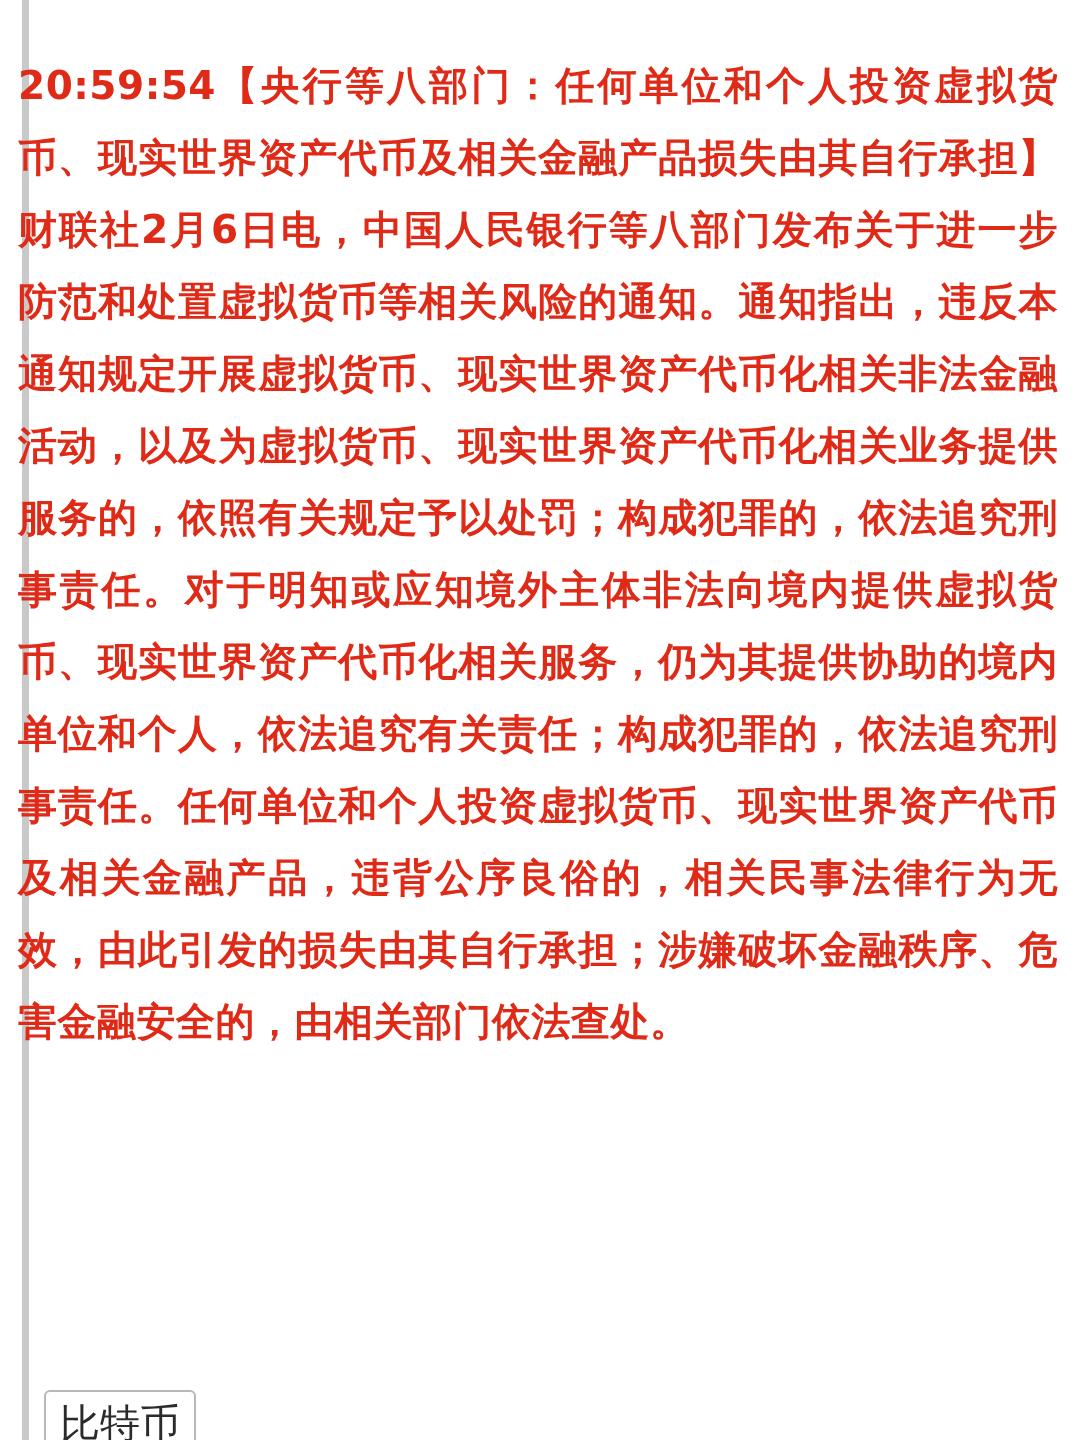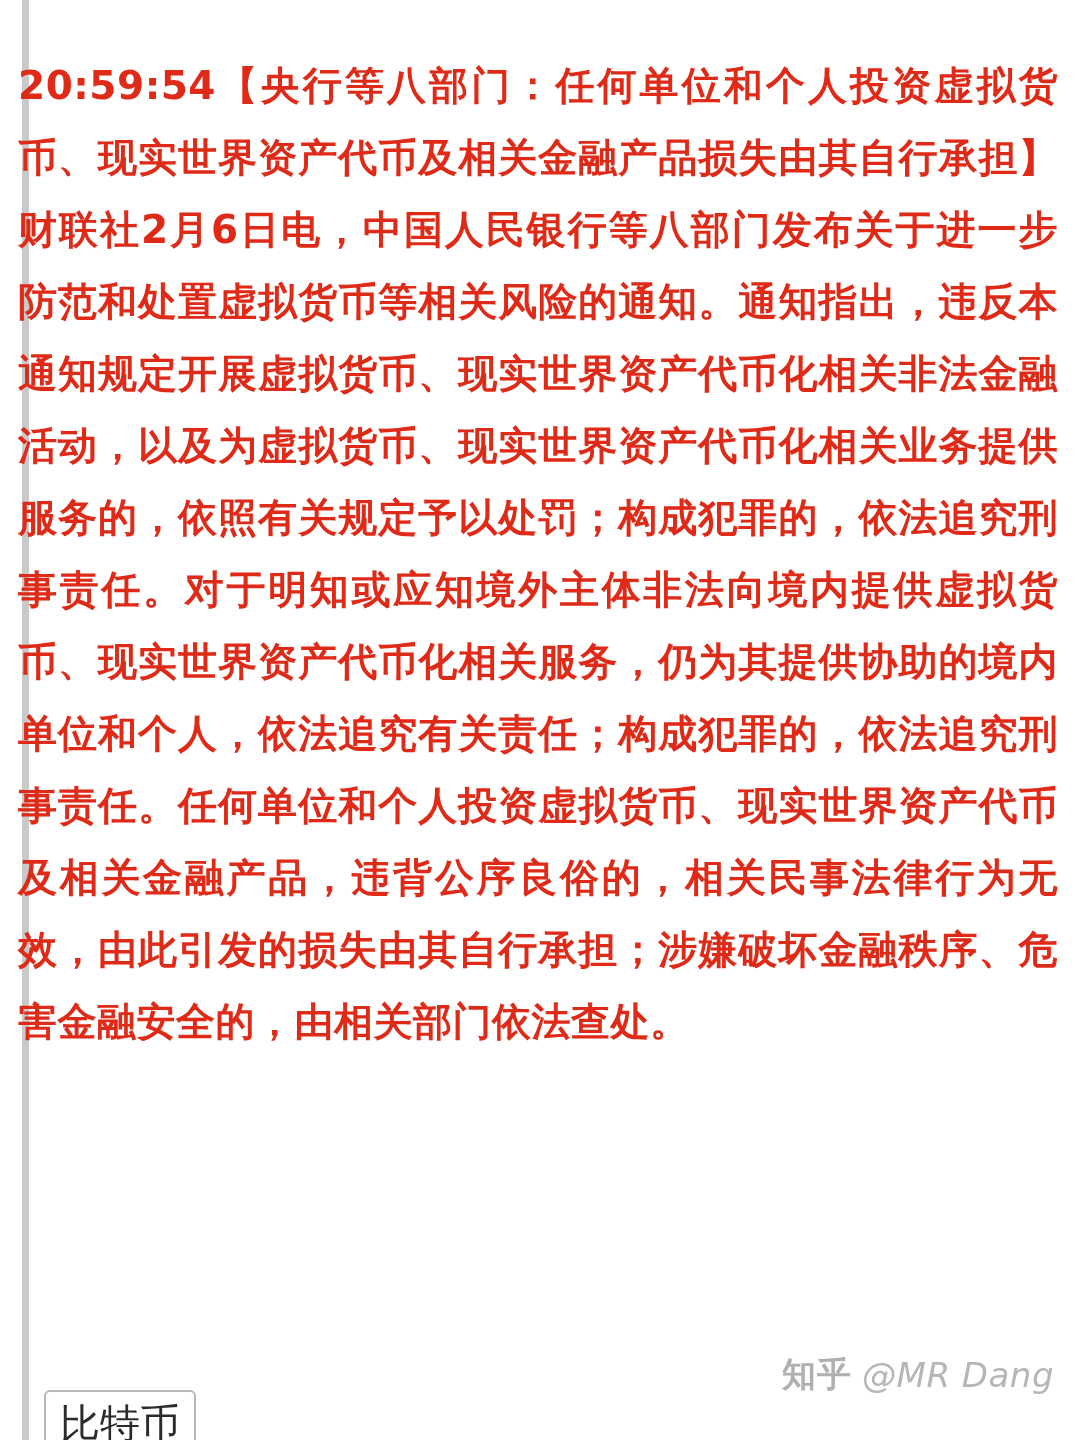--- a/index.html
+++ b/index.html
@@ -92,18 +92,14 @@
   <div class="left-rule"></div>
 
   <div class="news-body">
     <span class="timestamp">20:59:54</span><span>【央行等八部门：任何单位和个人投资虚拟货币、现实世界资产代币及相关金融产品损失由其自行承担】财联社2月6日电，中国人民银行等八部门发布关于进一步防范和处置虚拟货币等相关风险的通知。通知指出，违反本通知规定开展虚拟货币、现实世界资产代币化相关非法金融活动，以及为虚拟货币、现实世界资产代币化相关业务提供服务的，依照有关规定予以处罚；构成犯罪的，依法追究刑事责任。对于明知或应知境外主体非法向境内提供虚拟货币、现实世界资产代币化相关服务，仍为其提供协助的境内单位和个人，依法追究有关责任；构成犯罪的，依法追究刑事责任。任何单位和个人投资虚拟货币、现实世界资产代币及相关金融产品，违背公序良俗的，相关民事法律行为无效，由此引发的损失由其自行承担；涉嫌破坏金融秩序、危害金融安全的，由相关部门依法查处。</span>
   </div>
 
   <div class="tag-box">
     <span>比特币</span>
   </div>
 
-  <div class="watermark">
-    <span class="zhihu">知乎</span>
-    <span class="handle">@MR Dang</span>
-  </div>
 
 </div>
 
 </body></html>

